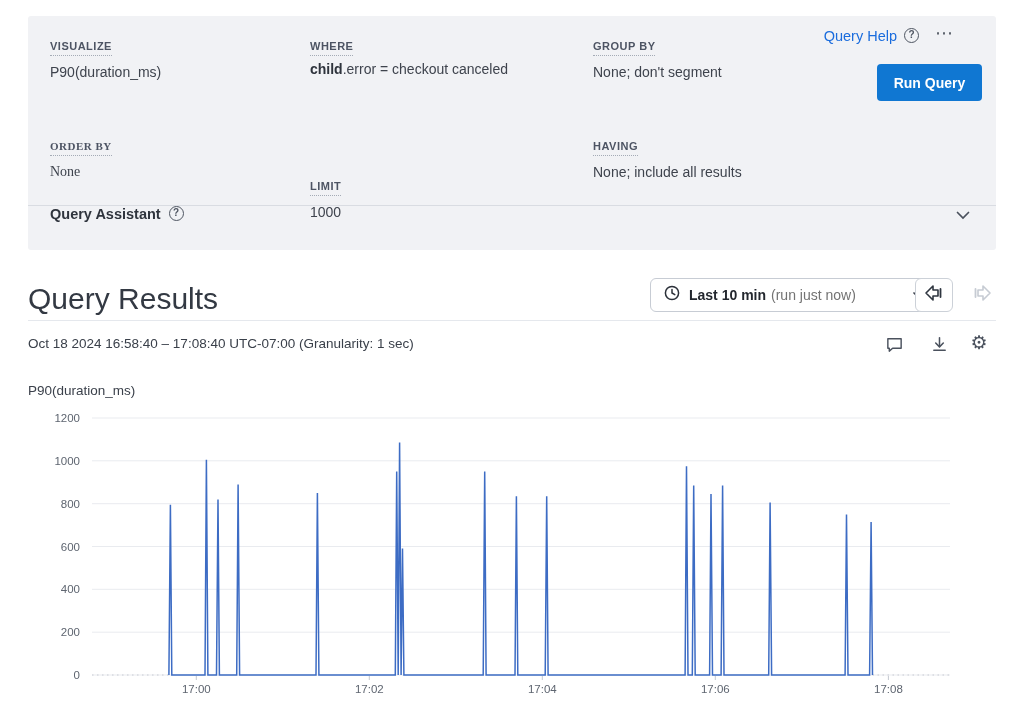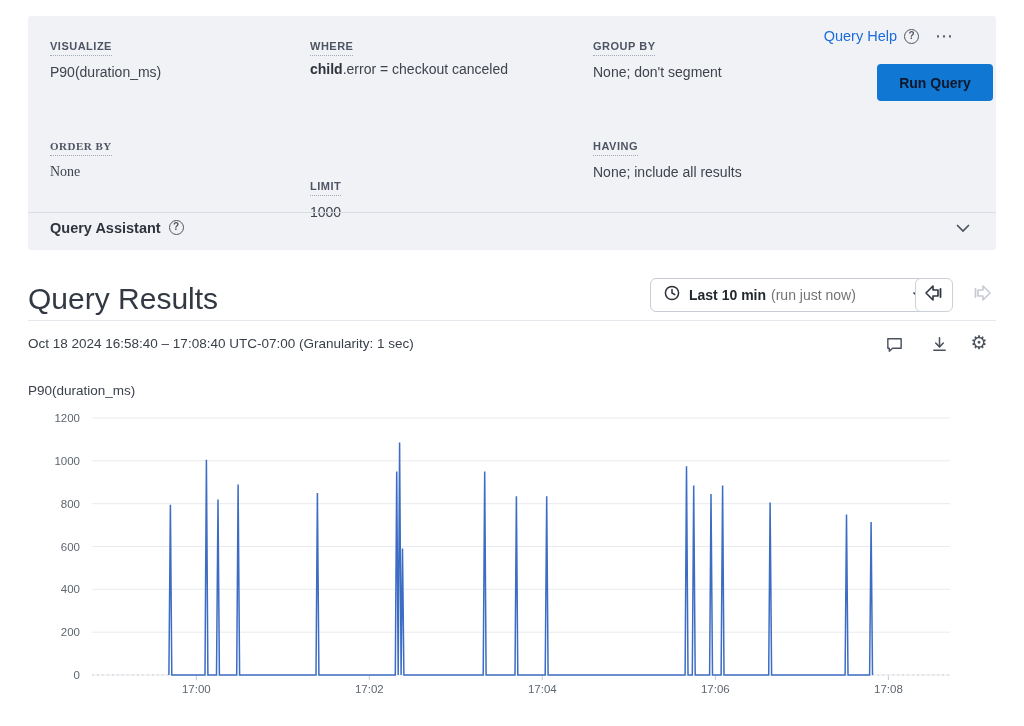--- a/index.html
+++ b/index.html
@@ -10,34 +10,34 @@
   
   .qpanel { position:absolute; left:28px; top:16px; width:968px; height:234px;
             background:#f1f2f5; border-radius:3px; }
   .field { position:absolute; }
   .f-label { display:inline-block; font-size:11px; font-weight:bold; color:#4d5463;
              letter-spacing:.5px; padding-bottom:3px; border-bottom:1px dotted #a4abb6; }
   .f-value { margin-top:8px; font-size:14px; color:#3e434d; }
   .f-value.second { margin-top:5px; }
   .f-bold { font-weight:bold; color:#2e333c; }
 
-  .help-row { position:absolute; top:12px; right:43px; display:flex; align-items:center; }
+  .help-row { position:absolute; top:12px; right:43px; display:flex; }
   .q-help-link { color:#1a6cdd; font-size:14.5px; cursor:pointer; }
   .qmark { display:inline-block; width:15px; height:15px; margin-left:7px;
            border:1.4px solid #4f5662; border-radius:50%; color:#4f5662;
            font-size:10px; font-weight:bold; text-align:center; line-height:12px; }
   .dots { margin-left:16px; font-size:18px; color:#555c66; line-height:10px; cursor:pointer; }
 
-  .run-btn { position:absolute; left:849px; top:48px; width:116px; height:37px;
-             background:#1077d2; color:#0f172a; font-size:14px; font-weight:bold;
+  .run-btn { position:absolute; left:849px; top:48px; width:105px; height:37px;
+             background:#1077d2; color:#ffffff; font-size:14px; font-weight:bold;
              font-family:"Liberation Sans", sans-serif;
              border:none; border-radius:4px; cursor:pointer; }
 
-  .assistant-row { position:absolute; left:0; right:0; bottom:8px; height:30px;
-                   border-top:1px solid #d9dce2; display:flex; align-items:center;
+  .assistant-row { position:absolute; left:0; right:0; bottom:0; height:45px;
+                   border-top:1px solid #d9dce2; display:flex; align-items:flex-start;
                    padding:0 26px 0 22px; cursor:pointer; }
   .assistant-label { font-size:14.5px; font-weight:bold; color:#2f343d; }
   .assistant-row .qmark { margin-left:8px; }
   .assistant-chevron { margin-left:auto; }
 
   
   .results-title { position:absolute; left:28px; top:282px; font-size:30px;
                    font-weight:400; color:#333943; }
   .time-box { position:absolute; left:650px; top:278px; width:289px; height:34px;
               background:#fff; border:1px solid #c7ccd4; border-radius:6px;

